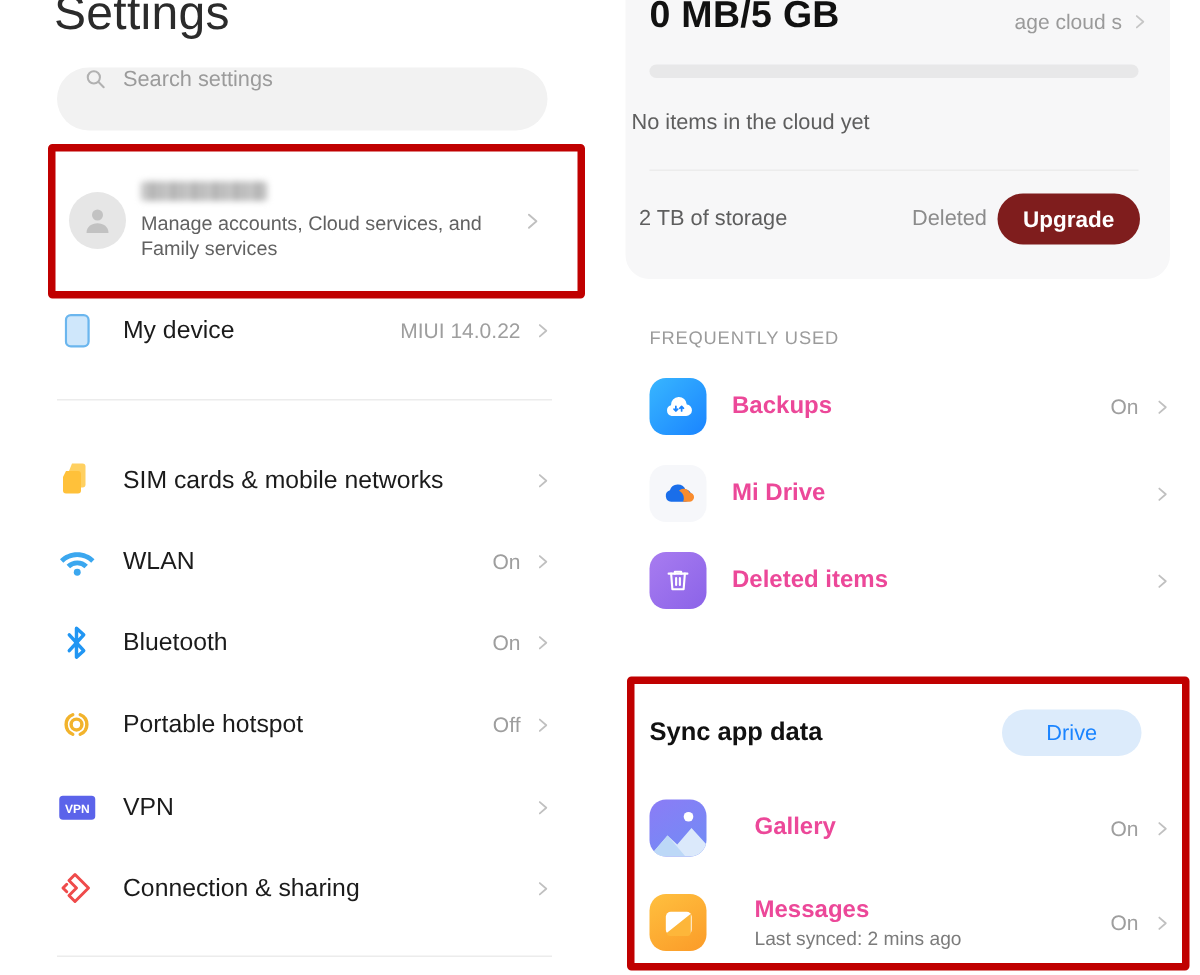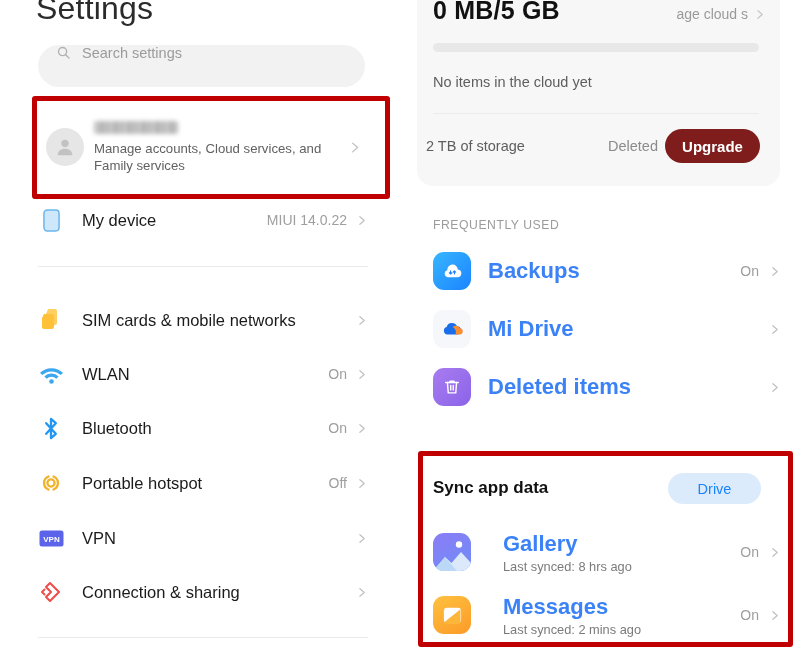--- a/index.html
+++ b/index.html
@@ -80,21 +80,21 @@
   }
   .cloud-manage{
     position:absolute;right:34px;top:6px;font-size:14px;color:#9a9a9a;
     display:flex;align-items:center;gap:5px;white-space:nowrap;
   }
   .cloud-progress{
     position:absolute;left:33px;top:43px;width:326px;height:9px;
     background:#e8e8e9;border-radius:5px;
   }
   .cloud-empty{
-    position:absolute;left:33px;top:74px;font-size:14.5px;color:#5e5e5e;
+    position:absolute;left:21px;top:74px;font-size:14.5px;color:#5e5e5e;
   }
   .cloud-sep{position:absolute;left:33px;top:113px;width:326px;height:1px;background:#ececec;}
   .cloud-storage{
     position:absolute;left:26px;top:138px;font-size:14.5px;color:#5e5e5e;white-space:nowrap;
   }
   .cloud-upg-txt{
     position:absolute;left:208px;top:138px;font-size:14.5px;color:#8b8b8b;white-space:nowrap;
   }
   .upgrade-btn{
     position:absolute;left:265px;top:129px;width:95px;height:34px;
@@ -105,21 +105,21 @@
   .section-hdr{
     position:absolute;left:33px;font-size:12.2px;color:#9b9b9b;
     letter-spacing:.55px;
   }
   .rrow{
     position:absolute;left:33px;width:348px;height:48px;
     display:flex;align-items:center;
   }
   .app-ico{width:38px;height:38px;border-radius:11px;flex:none;
     display:flex;align-items:center;justify-content:center;overflow:hidden;}
-  .rrow .lbl{margin-left:17px;font-size:22px;color:#3b82f6;font-weight:600;flex:1;}
+  .rrow .lbl{margin-left:17px;font-size:16px;color:#ec4899;font-weight:600;flex:1;}
   .rrow .sub{font-size:12.8px;color:#7b7b7b;font-weight:400;margin-top:2px;}
   .rrow .val{font-size:14px;color:#9e9e9e;margin-right:9px;}
   .rrow .txtwrap{margin-left:32px;flex:1;display:flex;flex-direction:column;justify-content:center;}
   .rrow .txtwrap .lbl{margin-left:0;}
 
   .sync-hdr{
     position:absolute;left:33px;top:478px;font-size:17px;color:#111;font-weight:600;
   }
   .sync-btn{
     position:absolute;left:268px;top:473px;width:93px;height:31px;
@@ -338,21 +338,20 @@
     <div class="rrow" style="top:528px">
       <span class="app-ico" style="background:linear-gradient(150deg,#8b7cf6,#6f8df5);">
         <svg width="38" height="38" viewBox="0 0 38 38">
           <circle cx="26" cy="11.5" r="3.2" fill="#ffffff"></circle>
           <path d="M0 38h38v-8l-10-11-9.5 11L12 24 0 38z" fill="#dbe9fb"></path>
           <path d="M0 38h24L12 24 0 38z" fill="#bcd8f7"></path>
         </svg>
       </span>
       <span class="txtwrap">
         <span class="lbl">Gallery</span>
-        <span class="sub">Last synced: 8 hrs ago</span>
       </span>
       <span class="val">On</span>
       <svg class="chev" width="13" height="13" viewBox="0 0 24 24" fill="none" stroke="#c0c0c0" stroke-width="2.2">
           <polyline points="9 5 17 12 9 19" stroke-linecap="round" stroke-linejoin="round"></polyline>
         </svg>
     </div>
 
     <div class="rrow" style="top:591px">
       <span class="app-ico" style="background:linear-gradient(150deg,#ffc03f,#fb9b28);">
         <svg width="23" height="23" viewBox="0 0 24 24">

